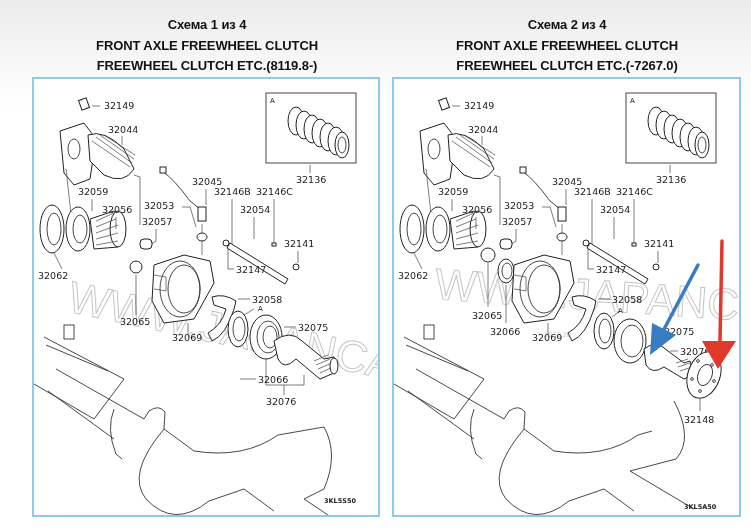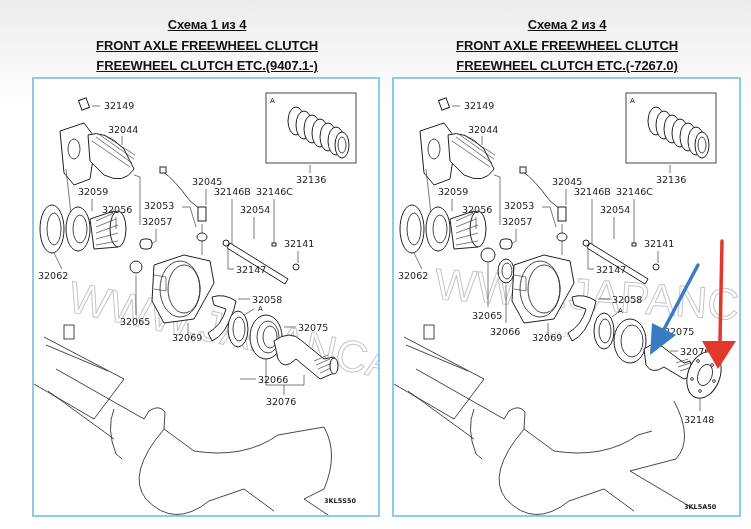--- a/index.html
+++ b/index.html
@@ -7,21 +7,21 @@
     width: 751px; height: 529px; overflow: hidden; position: relative;
     background: linear-gradient(to bottom, #ececec 0px, #f7f7f7 60px, #ffffff 110px, #ffffff 529px);
     font-family: "Liberation Sans", sans-serif;
   }
   .col { position: absolute; top: 0; }
   .col1 { left: 32px; width: 350px; }
   .col2 { left: 392px; width: 350px; }
   .heading { text-align: center; padding-top: 15px; }
   .heading a {
     display: block; color: #111; font-weight: bold; font-size: 13px;
-    line-height: 20.5px; text-decoration: underline; cursor: pointer;
+    line-height: 20.5px; cursor: pointer;
     letter-spacing: -0.1px;
   }
   .panel {
     position: absolute; top: 77px; width: 344px; height: 436px;
     border: 2px solid #8ccbeb; background: #fff; overflow: hidden;
   }
   .col1 .panel { left: 0; }
   .col2 .panel { left: 0; width: 345px; }
   .panel svg { position: absolute; left: 0; top: 0; width: 344px; height: 436px; }
   .lbl { font-family: "DejaVu Sans", sans-serif; font-size: 9.5px; fill: #1a1a1a; }
@@ -32,21 +32,21 @@
   .thin { stroke: #444; stroke-width: 0.7; fill: none; }
   .part { stroke: #222; stroke-width: 1; fill: #fff; }
 </style>
 </head>
 <body>
 
 <div class="col col1">
   <div class="heading">
     <a>Схема 1 из 4</a>
     <a>FRONT AXLE FREEWHEEL CLUTCH</a>
-    <a>FREEWHEEL CLUTCH ETC.(9407.1-)</a>
+    <a>FREEWHEEL CLUTCH ETC.(8119.8-)</a>
   </div>
   <div class="panel">
     <svg viewBox="0 0 344 436">
 
       <text class="wm" x="32" y="232" transform="rotate(12 32 232)">WWW.JAPANCATS.RU</text>
       <text class="date" x="186" y="255" transform="rotate(12 186 255)">29.11.2016</text>
 
       <g>
         <path class="ln" d="M10 258 L90 300 L60 340 L0 305"></path>
         <path class="ln" d="M12 266 L74 292"></path>

